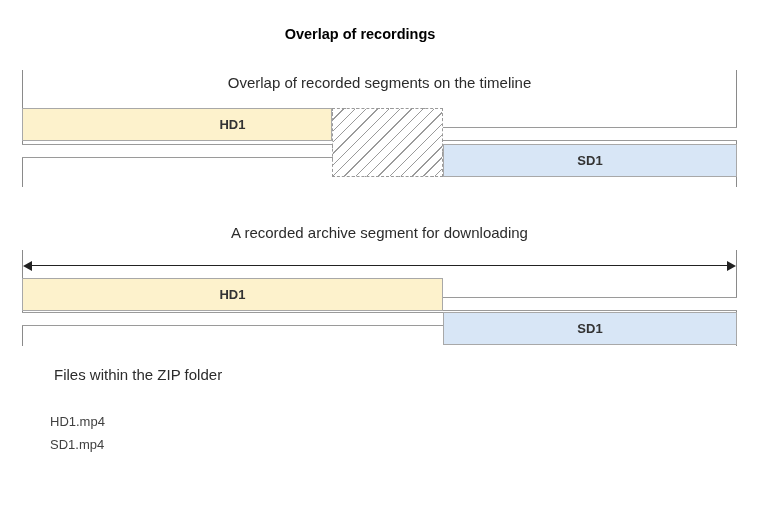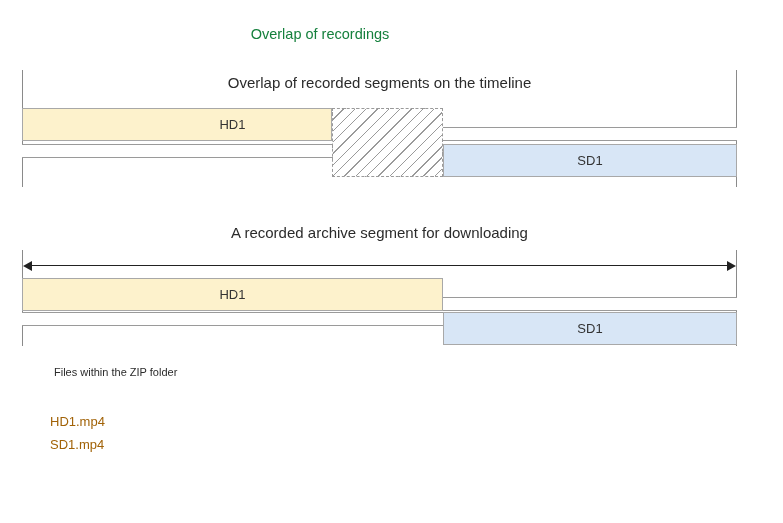--- a/index.html
+++ b/index.html
@@ -8,21 +8,21 @@
     --track-line:#9a9a9a; --hatch-line:#9a9a9a;
     --arrow:#222222; --tick:#8a8a8a;
   }
   html,body{margin:0;padding:0;background:#fff;}
   .page{
     position:relative;width:783px;height:523px;background:#ffffff;overflow:hidden;
     font-family:"Liberation Sans","DejaVu Sans",sans-serif;color:#1d1d1f;
   }
   .page-title{
     position:absolute;left:0;top:26px;width:640px;text-align:center;
-    font-size:14.5px;font-weight:normal;color:#15803d;
+    font-size:14.5px;font-weight:bold;color:#000000;padding-left:40px;
   }
   .tl-subtitle{
     position:absolute;left:22px;width:715px;text-align:center;
     font-size:15px;color:#2b2b2b;
   }
   .timeline{position:absolute;left:22px;width:715px;}
   .tick{position:absolute;top:0;bottom:0;width:1px;background:var(--tick);}
   .tick.start{left:0;}
   .tick.end{right:0;}
   .seg{
@@ -38,29 +38,29 @@
   }
   .hatch{
     position:absolute;box-sizing:border-box;
     border:1px dashed var(--hatch-line);
     background-image:repeating-linear-gradient(135deg,transparent 0 7px,var(--hatch-line) 7px 8px);
     background-color:rgba(255,255,255,0.0);
     z-index:3;
   }
   .seg-label{
     position:absolute;height:33px;display:flex;align-items:center;justify-content:center;
-    font-size:13px;color:#333;z-index:4;pointer-events:none;
+    font-size:13px;color:#333;z-index:4;pointer-events:none;font-weight:bold;
   }
   .arrow{position:absolute;left:1px;right:1px;top:11px;height:10px;z-index:2;}
   .arrow-line{position:absolute;left:3px;right:3px;top:4px;height:0;border-top:1.5px solid var(--arrow);}
   .arrow-head{position:absolute;top:0;width:0;height:0;border-top:5px solid transparent;border-bottom:5px solid transparent;}
   .arrow-head.left{left:0;border-right:9px solid var(--arrow);}
   .arrow-head.right{right:0;border-left:9px solid var(--arrow);}
-  .files-heading{position:absolute;left:54px;top:366px;font-size:11px;color:#2b2b2b;}
-  .file-list{position:absolute;left:50px;top:410px;font-size:13px;color:#a16207;}
+  .files-heading{position:absolute;left:54px;top:366px;font-size:15px;color:#2b2b2b;}
+  .file-list{position:absolute;left:50px;top:410px;font-size:13px;color:#404040;}
   .file-item{display:block;line-height:23px;}
 </style>
 </head>
 <body>
 
 <div class="page">
 
   <div class="page-title">Overlap of recordings</div>
 
   <div class="tl-subtitle" style="top:74px;">Overlap of recorded segments on the timeline</div>

